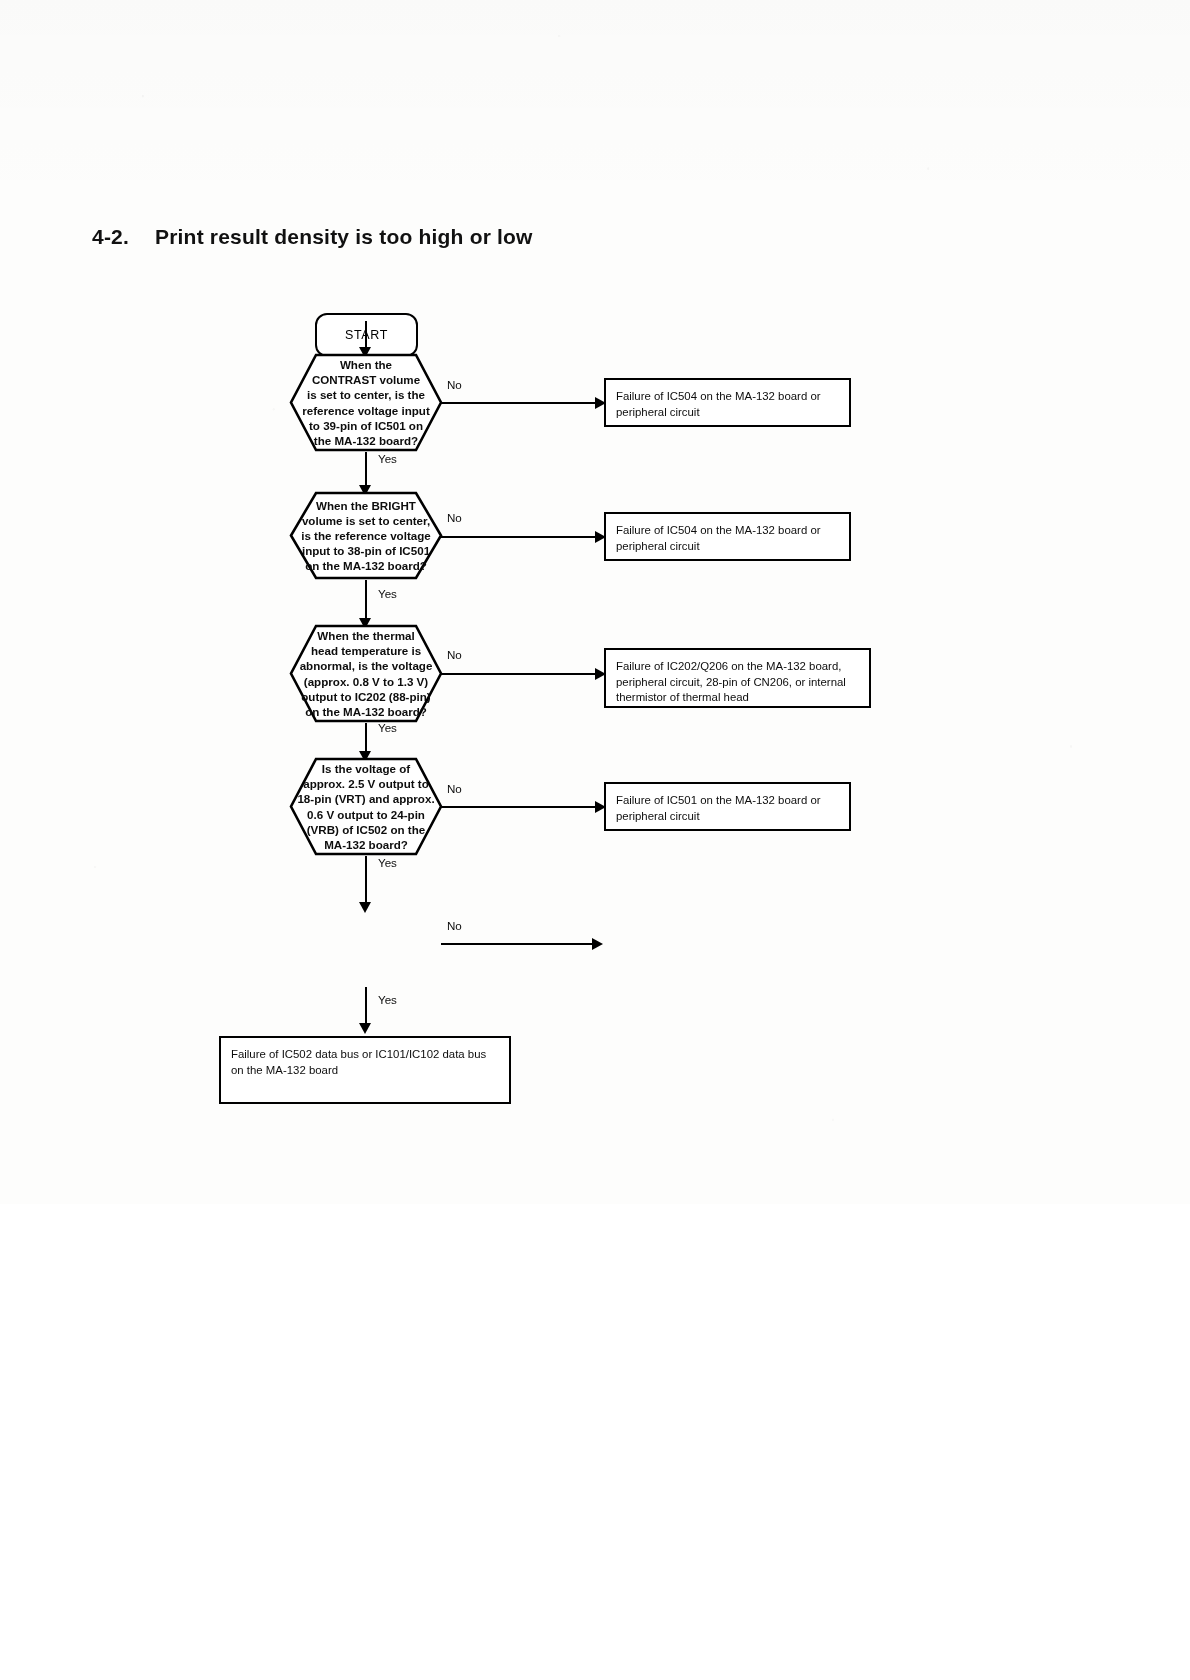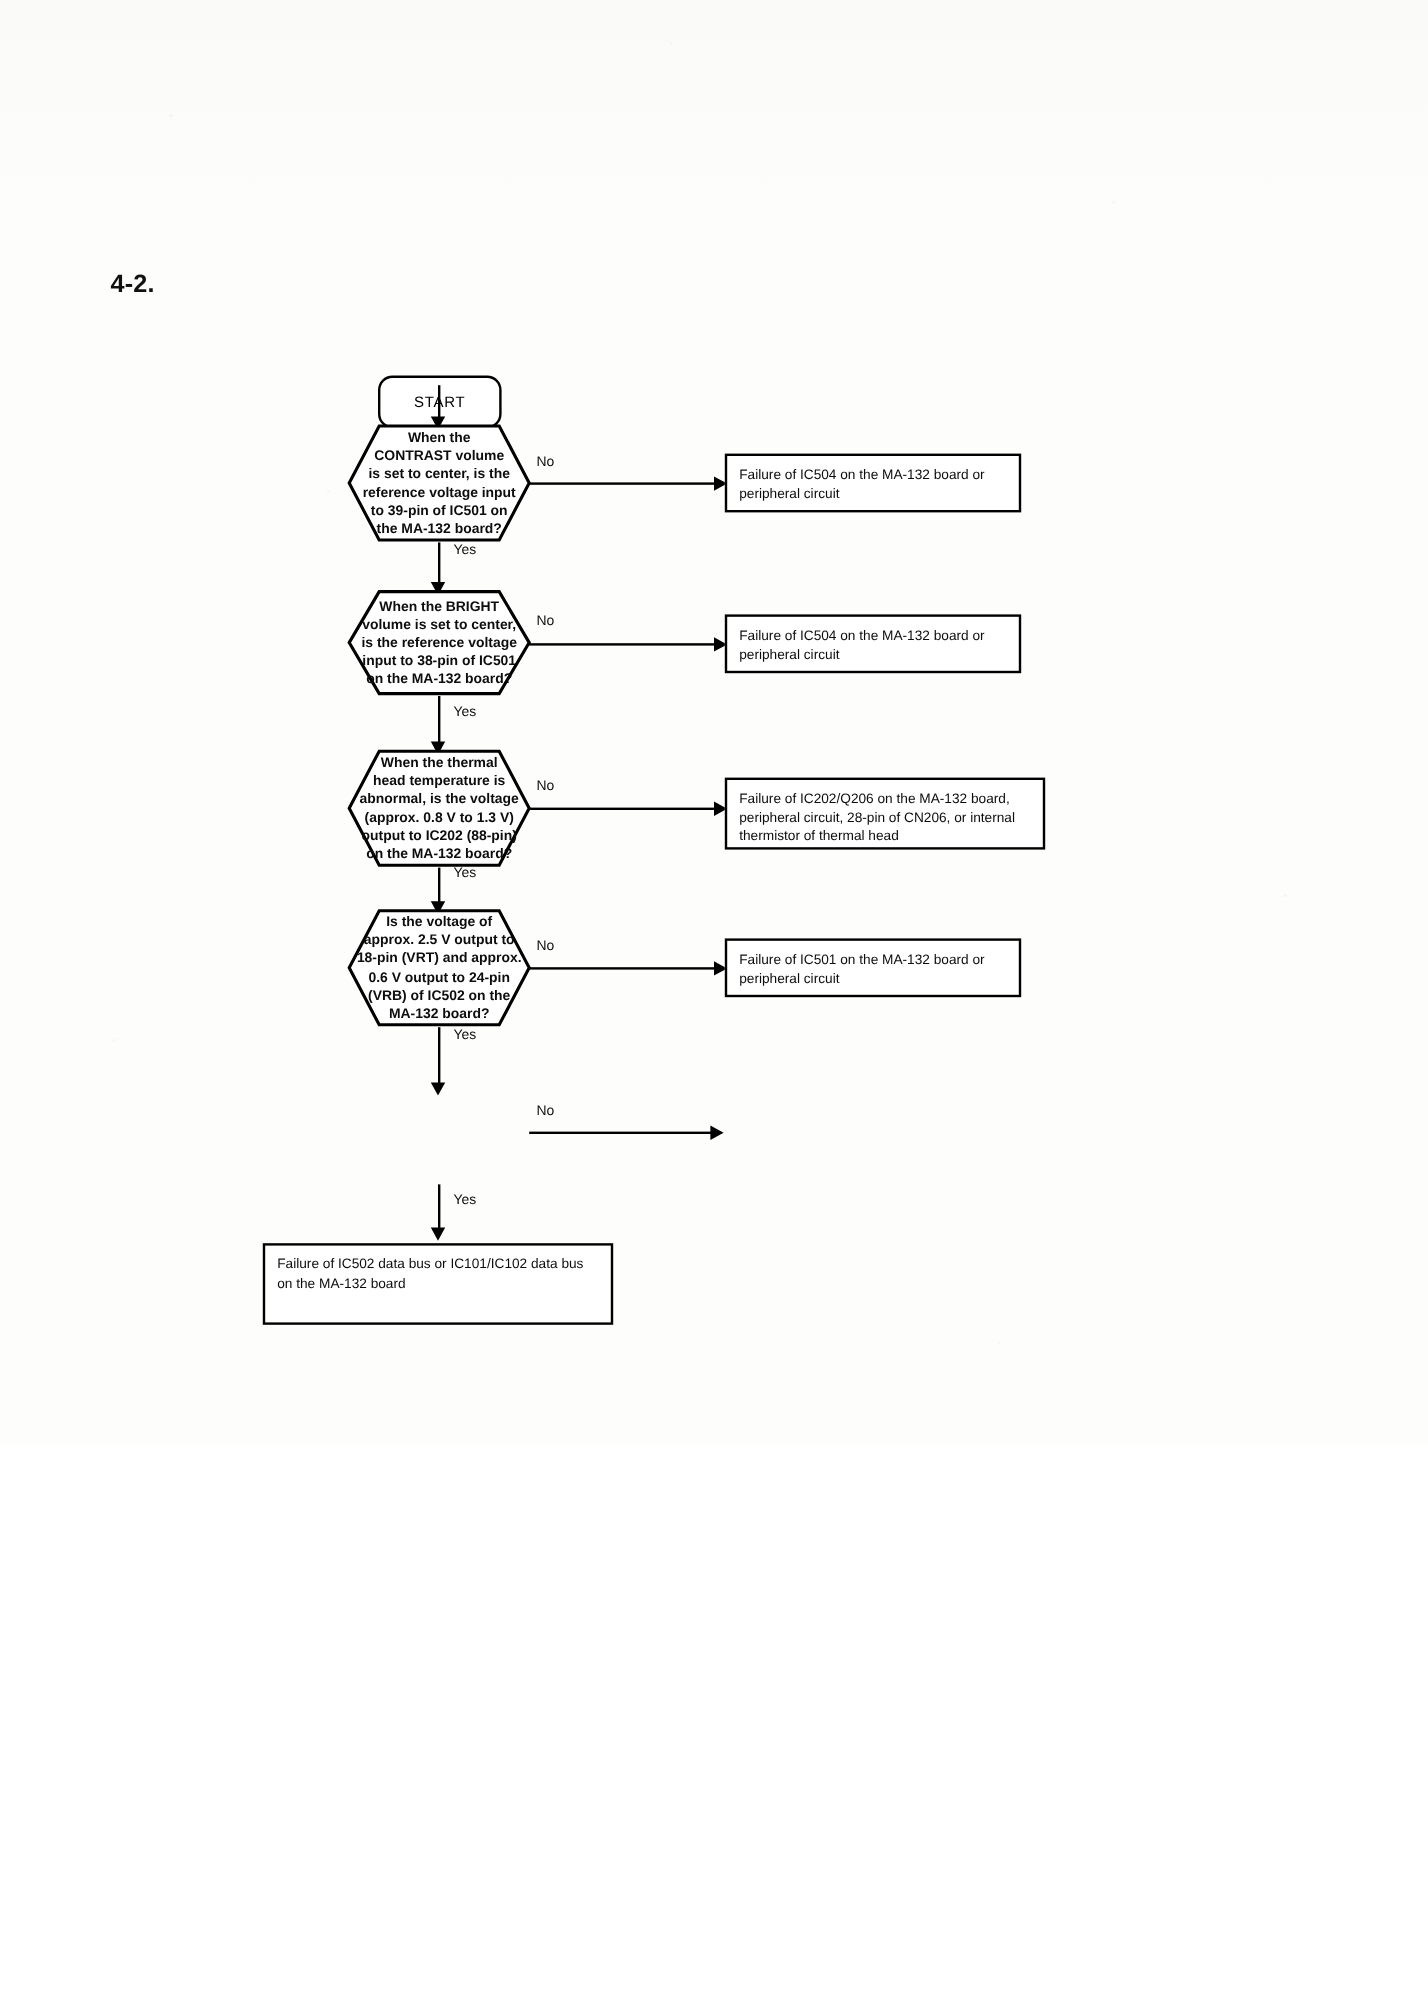--- a/index.html
+++ b/index.html
@@ -166,20 +166,21 @@
   }
 </style>
 </head>
 <body>
 
 <div id="page">
   <div id="scan-texture"></div>
 
   <div id="heading">
     <span class="num">4-2.</span>
+    <span class="txt">Print result density is too high or low</span>
   </div>
 
   <div id="start-node" class="node">
     <span>START</span>
   </div>
 
   <div class="vline" style="left:365px; top:321px; height:30px;"></div>
   <div class="arrow-down" style="left:359px; top:347px;"></div>
 
   <div class="hex" id="hex-1" style="left:289px; top:353px; width:154px; height:99px;">

